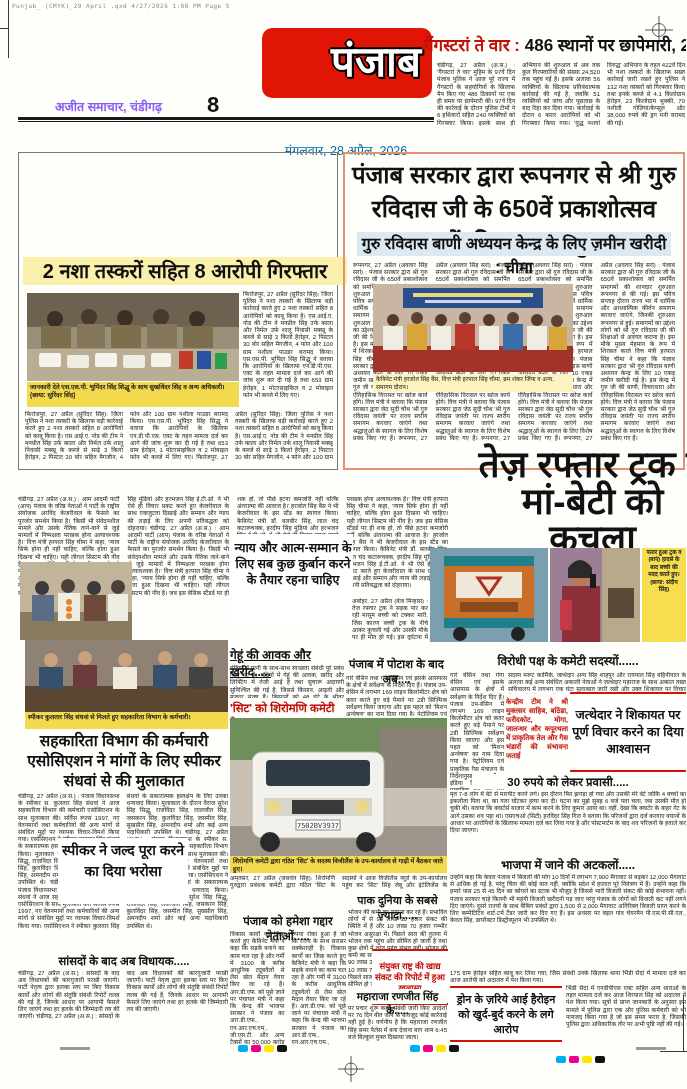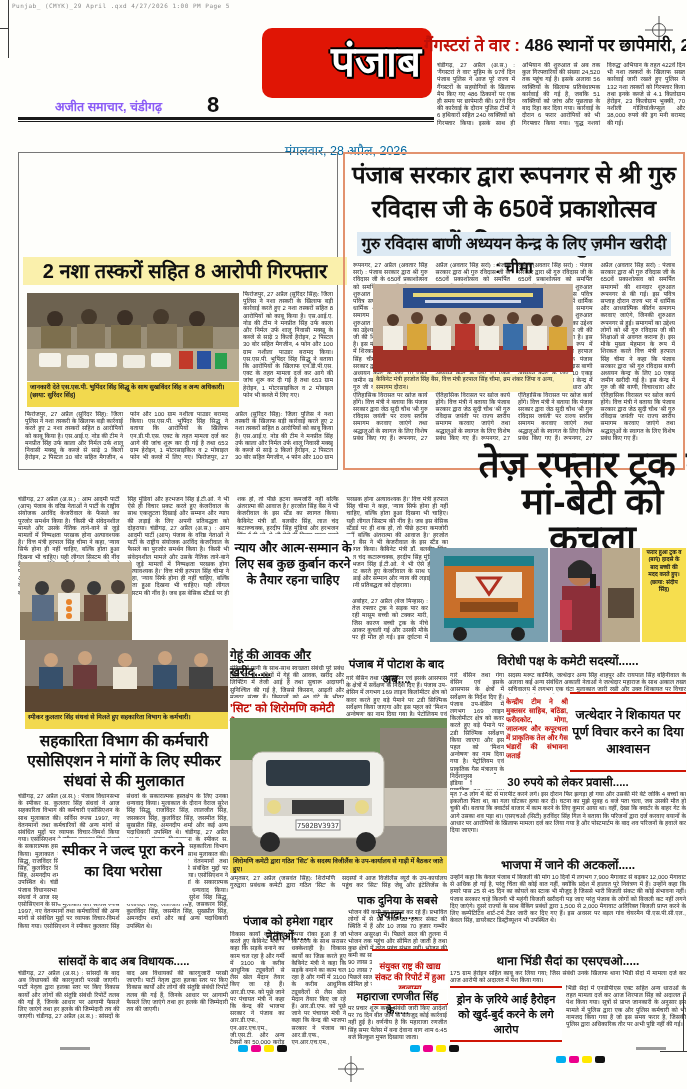--- a/index.html
+++ b/index.html
@@ -229,21 +229,20 @@
 
   <div class="abs hl" style="left:470px;top:652px;width:196px;height:17px;font-size:12px;">विरोधी पक्ष के कमेटी सदस्यों......</div>
   <div class="abs bt" style="left:450px;top:672px;width:54px;height:118px;">गारे बेसिन तथा गंगा बेसिन एवं इसके आसपास के क्षेत्रों में सर्वेक्षण के निर्देश दिए हैं। पंजाब उप-बेसिन में लगभग 169 लाइन किलोमीटर क्षेत्र को कवर करते हुए बड़े पैमाने पर 2डी सिज्मिक सर्वेक्षण किया जाएगा और इस पहल को 'मिशन अन्वेषण' का नाम दिया गया है। पेट्रोलियम एवं प्राकृतिक गैस मंत्रालय के निर्देशानुसार ऑयल इंडिया लिमिटेड द्वारा प्राकृतिक तेल और गैस भंडारों की खोज के लिए विस्तृत सर्वेक्षण पूरा किया जाएगा। गारे बेसिन तथा गंगा बेसिन एवं इसके आसपास के क्षेत्रों में सर्वेक्षण के निर्देश दिए हैं। पंजाब उप-बेसिन में लगभग 169 लाइन किलोमीटर क्षेत्र को कवर करते हुए बड़े पैमाने पर 2डी सिज्मिक सर्वेक्षण किया जाएगा और इस पहल को 'मिशन अन्वेषण' का नाम दिया गया है। पेट्रोलियम एवं प्राकृतिक गैस मंत्रालय के निर्देशानुसार ऑयल इंडिया लिमिटेड द्वारा प्राकृतिक तेल और गैस भंडारों की खोज के लिए विस्तृत सर्वेक्षण पूरा किया जाएगा।</div>
   <div class="abs bt" style="left:508px;top:672px;width:178px;height:22px;">सदस्य मरूट कार्मिके, जत्थेदार अन्य सिंह शाहपुर और रायपाल सिंह बहिनीवाल के अलावा कई अन्य संबंधित अकाली नेताओं ने जत्थेदार महाराज के साथ अकाल तख्त सचिवालय में लगभग एक घंटा मुलाकात जारी रखी और उक्त शिकायत पर विचार किए जाने की मांग की। बाद में जत्थेदार ने बातचीत करते हुए कहा कि इस पत्र पर पुनर्विचार किया जाएगा।</div>
   <div class="abs bt red" style="left:506px;top:697px;width:62px;height:92px;font-weight:bold;font-size:7px;line-height:9px;">केन्द्रीय टीम ने श्री मुक्तसर साहिब, बठिंडा, फरीदकोट, मोगा, जालन्धर और कपूरथला में प्राकृतिक तेल और गैस भंडारों की संभावना जताई</div>
   <div class="abs rulebox" style="left:570px;top:692px;width:116px;height:80px;font-weight:bold;font-size:12.5px;line-height:17px;color:#111;">जत्थेदार ने शिकायत पर पूर्ण विचार करने का दिया आश्वासन</div>
   <div class="abs hl" style="left:472px;top:774px;width:192px;height:15px;font-size:11.5px;background:#fefefb;">30 रुपये को लेकर प्रवासी.....</div>
   <div class="abs bt" style="left:450px;top:791px;width:236px;height:62px;">मृत 7-8 लोग में बेटे से मारपीट करने लगे। इस दौरान फिर झगड़ा हो गया और उसकी मेरे बेटे जोकि 4 बच्चों का इकलौता पिता था, का गला घोंटकर हत्या कर दी। घटना का मुझे सुबह 6 बजे पता चला, जब उसकी मौत हो चुकी थी। बताया कि क्वार्टर्स बाजार में काम करने के लिए कुमार आया था। वहीं, देखा कि क्वार्टर के बाहर गेट के आगे उसका शव पड़ा था। एसएचओ (सिटी) हरविंदर सिंह गिल ने बताया कि परिजनों द्वारा दर्ज करवाए बयानों के आधार पर आरोपियों के खिलाफ मामला दर्ज कर लिया गया है और पोस्टमार्टम के बाद शव परिजनों के हवाले कर दिया जाएगा।</div>
   <div class="abs hl" style="left:472px;top:856px;width:192px;height:16px;font-size:12px;">भाजपा में जाने की अटकलों.....</div>
   <div class="abs bt" style="left:450px;top:874px;width:236px;height:74px;">उन्होंने कहा कि केवल पंजाब में बिजली की मांग 10 दिनों में लगभग 7,900 मैगावाट से बढ़कर 12,000 मैगावाट से अधिक हो गई है, परंतु चिंता की कोई बात नहीं, क्योंकि प्रदेश में हालात पूरे नियंत्रण में हैं। उन्होंने कहा कि हमारे पास 25 से 45 दिन का कोयले का स्टाक भी मौजूद है जिससे भारी बिजली संकट की कोई संभावना नहीं। पंजाब सरकार चाहे कितनी भी महंगी बिजली खरीदनी पड़ जाए परंतु पंजाब के लोगों को बिजली कट नहीं लगने दिए जाएंगे। दूसरे राज्यों के साथ बैंकिंग प्रबंधों द्वारा 1,500 से 2,000 मैगावाट अतिरिक्त बिजली प्राप्त करने के लिए कम्पैटिटिव शार्ट-टर्म टैंडर जारी कर दिए गए हैं। इस अवसर पर बड़ल गांव चेयरमैन पी.एस.पी.सी.एल., केवल सिंह, डायरैक्टर डिस्ट्रीब्यूशन भी उपस्थित थे।</div>
-  <div class="abs hl" style="left:472px;top:952px;width:192px;height:16px;font-size:12px;">थाना भिंडी सैदां का एसएचओ.....</div>
   <div class="abs bt" style="left:450px;top:970px;width:236px;height:13px;">175 ग्राम हेरोइन सहित काबू कर लिया गया; जिस संबंधी उनके खिलाफ थाना भिंडी सैदां में मामला दर्ज कर आज आरोपी को अदालत में पेश किया गया।</div>
   <div class="abs rulebox" style="left:450px;top:986px;width:112px;height:56px;font-weight:bold;font-size:11px;line-height:15px;color:#111;">ड्रोन के ज़रिये आई हैरोइन को खुर्द-बुर्द करने के लगे आरोप</div>
   <div class="abs bt" style="left:566px;top:985px;width:120px;height:63px;">भिंडी सैदां में एनडीपीएस एक्ट सहित अन्य धाराओं के तहत मामला दर्ज कर आज शिरपाल सिंह को अदालत में पेश किया गया। सूत्रों से प्राप्त जानकारी के अनुसार इस मामले में पुलिस द्वारा एक और पुलिस कर्मचारी को भी नामजद किया गया है जो इस समय फरार है, जिसकी पुलिस द्वारा अधिकारिक तौर पर अभी पुष्टि नहीं की गई।</div>
 
   <div class="abs" style="left:60px;top:1047px;width:30px;height:3px;background:#9a9a9a;"></div>
   <div class="abs dotrow" style="left:238px;top:1045px;">
     <div class="dot" style="background:#00aeef;"></div>
     <div class="dot" style="background:#ec008c;"></div>
     <div class="dot" style="background:#ffe800;"></div>
     <div class="dot" style="background:#111;"></div>

